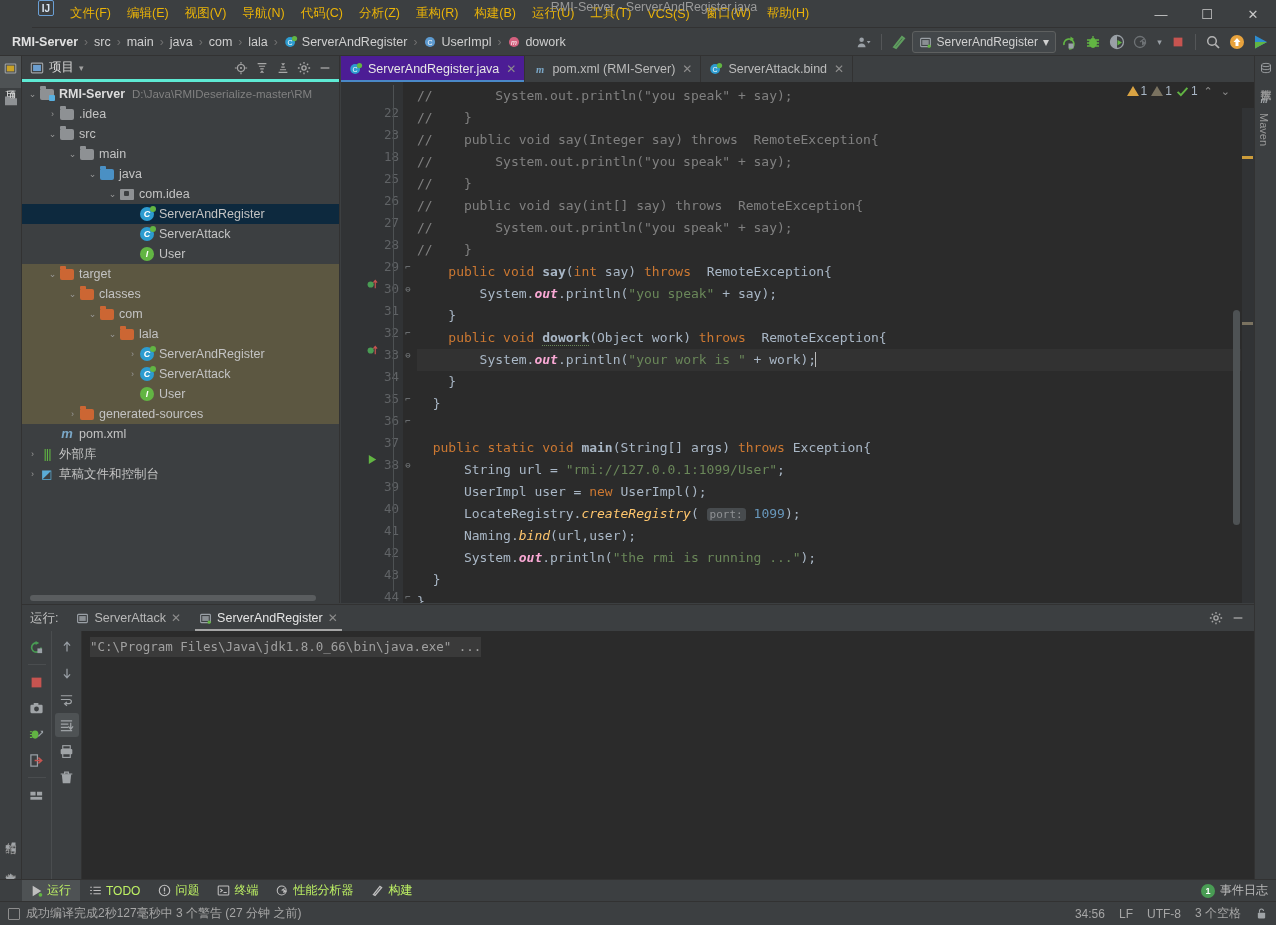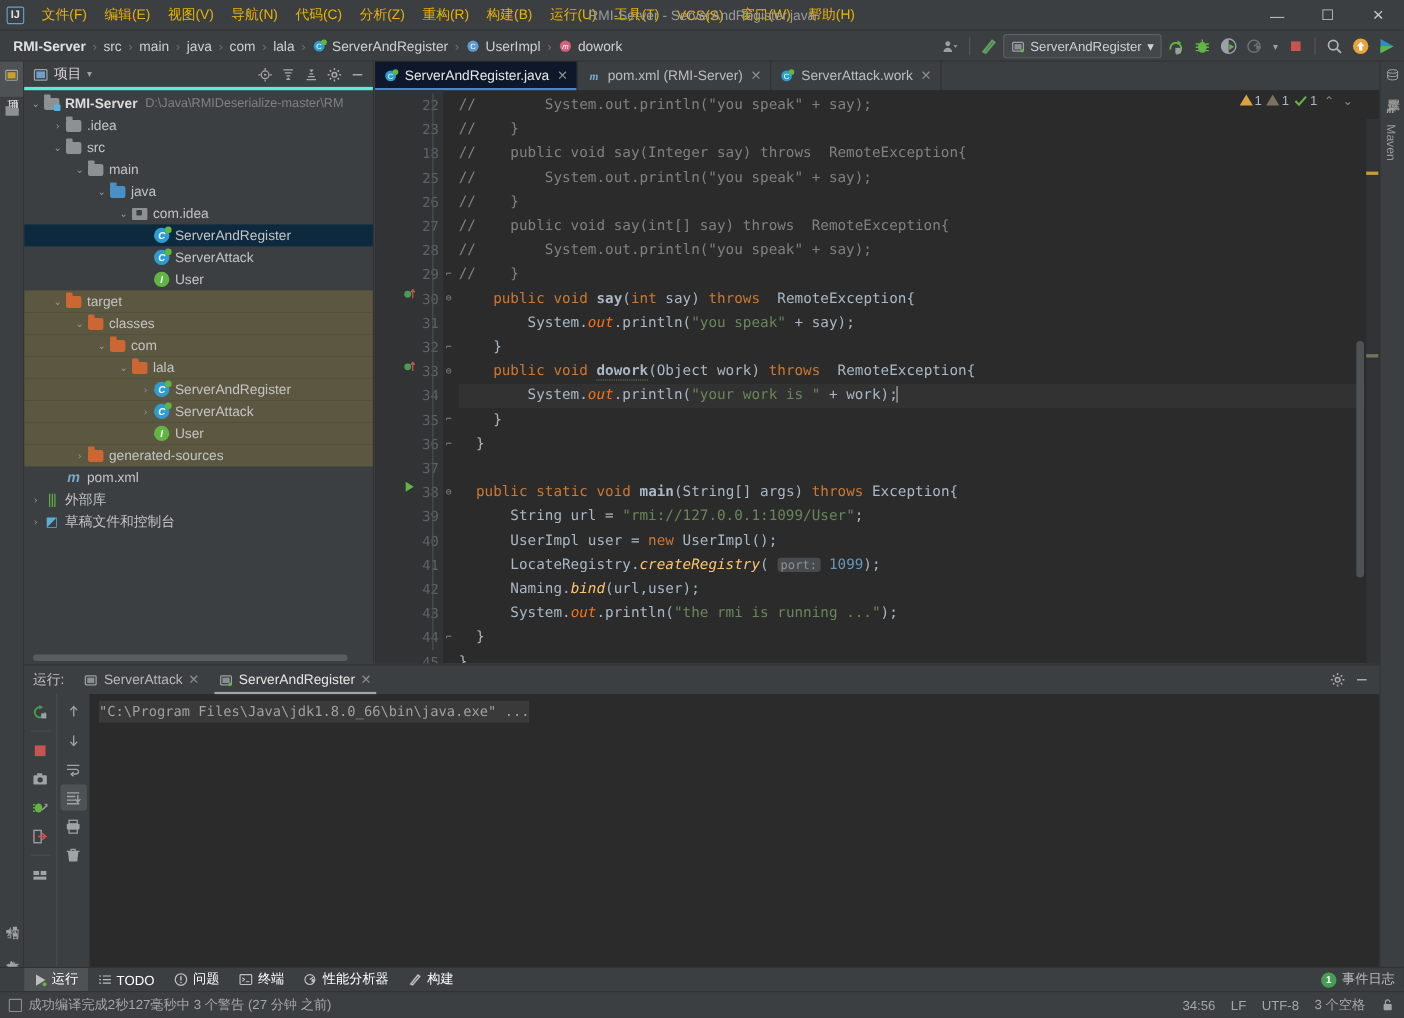--- a/index.html
+++ b/index.html
@@ -8,22 +8,22 @@
     background: #3c3f41;
     font-family: "Liberation Sans", "DejaVu Sans", sans-serif;
     font-size: 12px;
     color: #bbbbbb;
     overflow: hidden;
   }
   .app { position: relative; width: 1276px; height: 925px; }
 
   
   .titlebar {
-    height: 28px; background: #3c3f41; display: flex; align-items: center;
-    border-bottom: 1px solid #323232; position: relative;
+    height: 28px; background: #3c3f41; display: flex; 
+    border-bottom: 1px solid #323232; position: relative; margin-left: 32px;
   }
   .logo {
     width: 16px; height: 16px; margin: 0 8px 0 6px; flex: 0 0 auto;
     border: 1px solid #6a9fd4; border-radius: 2px; background: #3c3f41;
     color: #d9e5f2; font-size: 10px; font-weight: bold;
     display: flex; align-items: center; justify-content: center;
   }
   .menu { display: flex; align-items: center; }
   .menu-item {
     padding: 4px 8px; color: #eab308; font-size: 12.5px; white-space: nowrap;
@@ -159,51 +159,51 @@
   
   .editor {
     position: absolute; left: 341px; top: 56px; right: 22px; height: 547px;
     background: #2b2b2b; display: flex; flex-direction: column;
   }
   .tabs { height: 26px; background: #3c3f41; display: flex; align-items: stretch; }
   .tab {
     display: flex; align-items: center; gap: 5px; padding: 0 8px; font-size: 12.5px;
     color: #bcbcbc; border-right: 1px solid #323232; position: relative;
   }
-  .tab.active { background: #0f172a; color: #e6e6e6; justify-content: space-between; }
+  .tab.active { background: #4c1d95; color: #e6e6e6; justify-content: space-between; }
   .tab.active::after {
     content: ""; position: absolute; left: 0; right: 0; bottom: 0; height: 2px; background: #4a88c7;
   }
   .tab .x { color: #8d8d8d; font-size: 12px; margin-left: 2px; }
   .tabico { width: 14px; height: 14px; position: relative; flex: 0 0 14px; }
 
   .code-wrap { flex: 1; display: flex; position: relative; overflow: hidden; }
   .gutter {
-    width: 62px; background: #313335; flex: 0 0 62px; padding-top: 3px;
+    width: 62px; background: #313335; flex: 0 0 62px; padding-top: 20px;
     font-family: "DejaVu Sans Mono", "Liberation Mono", monospace; font-size: 12.5px;
     color: #606366; text-align: right; user-select: none; position: relative;
   }
   .gl { height: 22px; line-height: 22px; padding-right: 4px; position: relative; }
   .gl .mk { position: absolute; left: 26px; top: 0; width: 14px; height: 22px;
             line-height: 22px; text-align: center; font-size: 10px; }
   .gl .fold-m { position: absolute; right: -10px; top: 0; width: 10px; height: 22px;
                 line-height: 22px; text-align: center; color: #7d8184; font-size: 9px; }
 
   .code {
     flex: 1; padding-top: 3px; padding-left: 14px; position: relative;
     font-family: "DejaVu Sans Mono", "Liberation Mono", monospace; font-size: 13px;
     white-space: pre; overflow: hidden;
   }
   .cl { height: 22px; line-height: 22px; color: #a9b7c6; }
   .cl.cur { background: #323232; }
   .cmt { color: #808080; }
   .kw { color: #cc7832; }
   .str { color: #6a8759; }
   .num { color: #6897bb; }
-  .fld { color: #f97316; font-style: italic; }
+  .fld { color: #f9a8d4; font-style: italic; font-weight: bold; }
   .mth { color: #ffc66d; }
   .mthb { color: #a9b7c6; font-weight: bold; }
   .mthd { color: #a9b7c6; font-weight: bold; border-bottom: 1px dotted #6a8759; }
   .hint {
     background: #474b4e; color: #8f9194; border-radius: 3px; padding: 0 3px;
     font-size: 11px;
   }
   .caret {
     display: inline-block; width: 1px; height: 15px; background: #bbbbbb;
     vertical-align: -3px; margin-left: -1px;
@@ -270,21 +270,21 @@
   }
   .cmdline { background: #3a3a3a; color: #a0a0a0; display: inline-block; }
 
   
   .botbar {
     position: absolute; left: 0; right: 0; bottom: 24px; height: 22px;
     background: #3c3f41; display: flex; align-items: center; border-top: 1px solid #323232;
     padding-left: 22px;
   }
   .bb {
-    display: flex; align-items: center; gap: 4px; padding: 2px 9px; font-size: 12px; color: #ffffff;
+    display: flex; align-items: center; gap: 4px; padding: 2px 9px; font-size: 12px; color: #bef264;
   }
   .bb.active { background: #4e5254; }
   .bb-right { margin-left: auto; display: flex; align-items: center; padding-right: 8px; gap: 5px; }
   .gbadge {
     width: 14px; height: 14px; border-radius: 50%; background: #499c54; color: #fff;
     font-size: 9px; display: flex; align-items: center; justify-content: center; font-weight: bold;
   }
 
   .statusbar {
     position: absolute; left: 0; right: 0; bottom: 0; height: 24px;
@@ -746,21 +746,21 @@
           <span class="x">✕</span>
         </div>
         <div class="tab">
           <span class="tabico">
             <svg width="14" height="14" viewBox="0 0 16 16">
               <circle cx="7" cy="8" r="5.6" fill="#2d9cd0"></circle>
               <text x="7" y="11" font-size="8" fill="#fff" text-anchor="middle" font-family="Liberation Sans">C</text>
               <circle cx="12" cy="4" r="3" fill="#62b543"></circle>
             </svg>
           </span>
-          <span>ServerAttack.work</span>
+          <span>ServerAttack.bind</span>
           <span class="x">✕</span>
         </div>
       </div>
     <div class="code-wrap">
       <div class="gutter" id="gutter">
           <div class="gl"><span>22</span></div>
           <div class="gl"><span>23</span></div>
           <div class="gl"><span>18</span></div>
           <div class="gl"><span>25</span></div>
           <div class="gl"><span>26</span></div>

